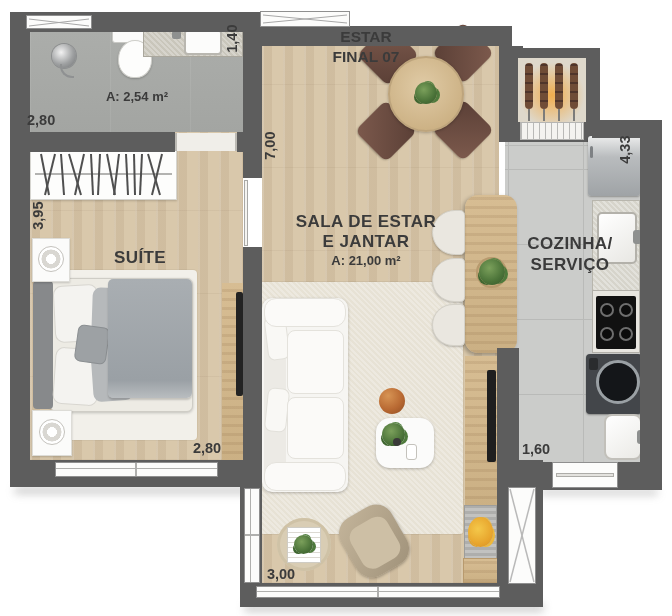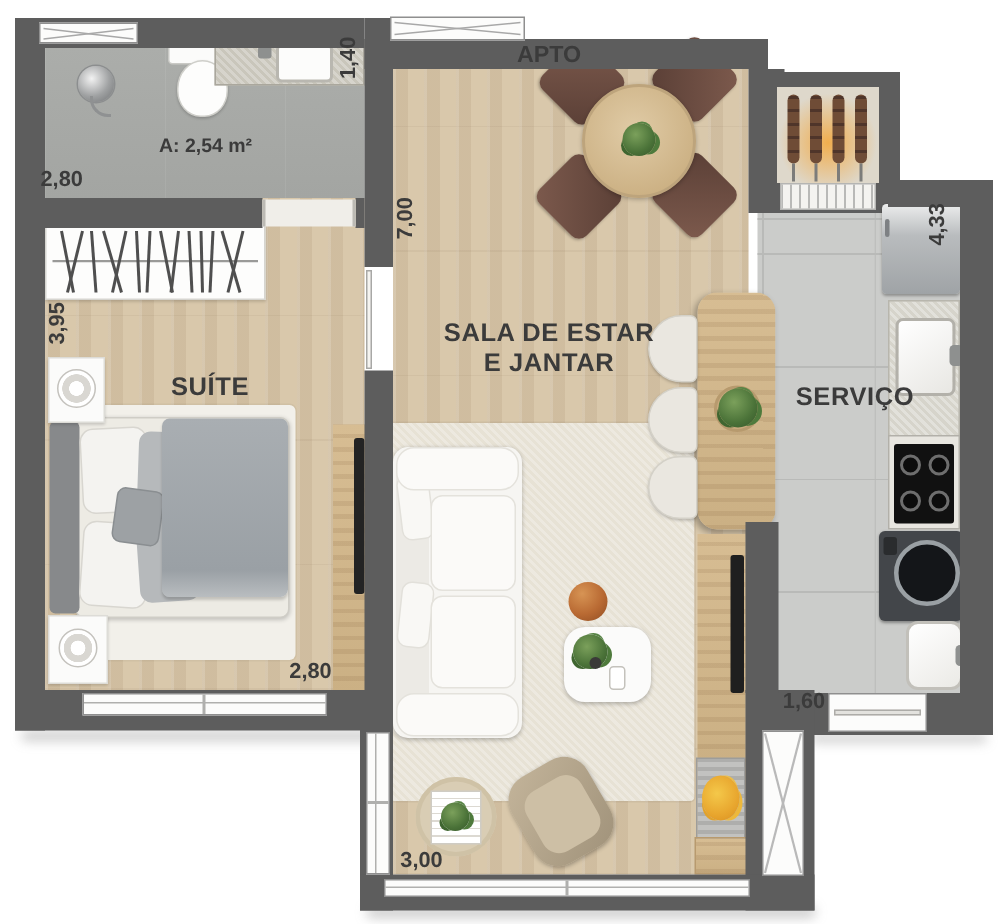--- a/index.html
+++ b/index.html
@@ -224,32 +224,35 @@
   <div class="win" style="left:508px;top:487px;width:28px;height:97px;">
     <svg width="26" height="95" viewBox="0 0 26 95">
       <line x1="1" y1="1" x2="25" y2="94" stroke="#b9b9b9" stroke-width="1.5"></line>
       <line x1="25" y1="1" x2="1" y2="94" stroke="#b9b9b9" stroke-width="1.5"></line>
     </svg>
   </div>
   <div class="win" style="left:552px;top:462px;width:66px;height:26px;">
     <div class="abs" style="left:3px;top:10px;width:58px;height:4px;background:#e3e2de;border:1px solid #adaca8;box-sizing:border-box;"></div>
   </div>
 
-  <div class="label room-area" style="left:306px;top:29px;width:120px;font-size:15.5px;">APTO</div>
+  <div class="label room-area" style="left:306px;top:29px;width:120px;font-size:15.5px;">ESTAR</div>
+  <div class="label room-area" style="left:306px;top:49px;width:120px;font-size:15.5px;">FINAL 07</div>
 
   <div class="label room-area" style="left:77px;top:90px;width:120px;">A: 2,54 m²</div>
   <div class="label dim" style="left:27px;top:113px;width:44px;text-align:left;">2,80</div>
   <div class="label dim rot" style="left:211px;top:31px;width:44px;">1,40</div>
 
   <div class="label dim rot" style="left:17px;top:208px;width:44px;">3,95</div>
   <div class="label room-name" style="left:77px;top:249px;width:126px;">SUÍTE</div>
   <div class="label dim" style="left:185px;top:441px;width:44px;">2,80</div>
 
   <div class="label dim rot" style="left:249px;top:138px;width:44px;">7,00</div>
   <div class="label room-name" style="left:291px;top:213px;width:150px;">SALA DE ESTAR</div>
   <div class="label room-name" style="left:291px;top:233px;width:150px;">E JANTAR</div>
+  <div class="label room-area" style="left:291px;top:254px;width:150px;">A: 21,00 m²</div>
   <div class="label dim" style="left:259px;top:567px;width:44px;">3,00</div>
 
+  <div class="label room-name" style="left:505px;top:235px;width:130px;">COZINHA/</div>
   <div class="label room-name" style="left:505px;top:256px;width:130px;">SERVIÇO</div>
   <div class="label dim rot" style="left:604px;top:142px;width:44px;">4,33</div>
-  <div class="label dim" style="left:514px;top:461px;width:44px;">1,60</div>
+  <div class="label dim" style="left:514px;top:442px;width:44px;">1,60</div>
 
 </div>
 
 </body></html>

